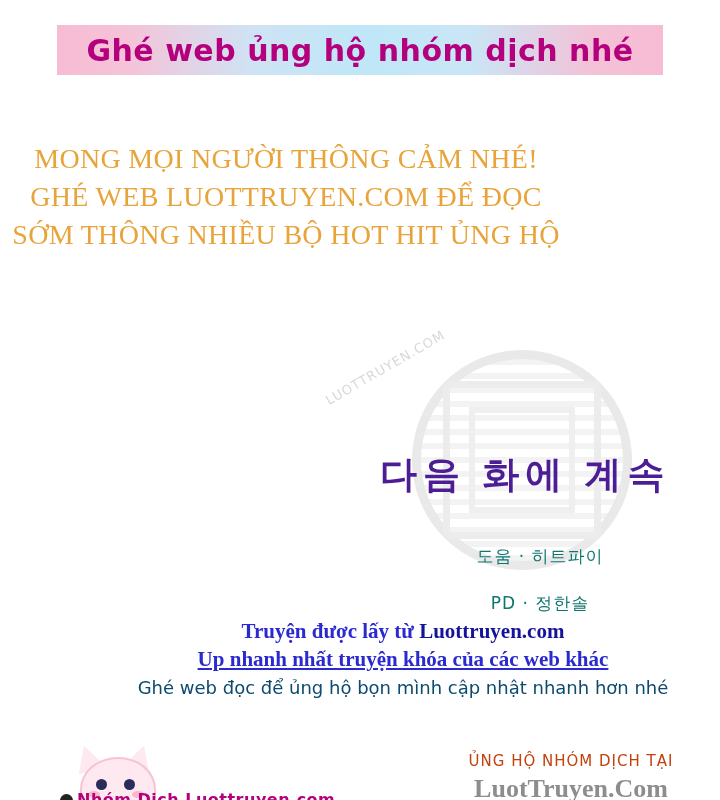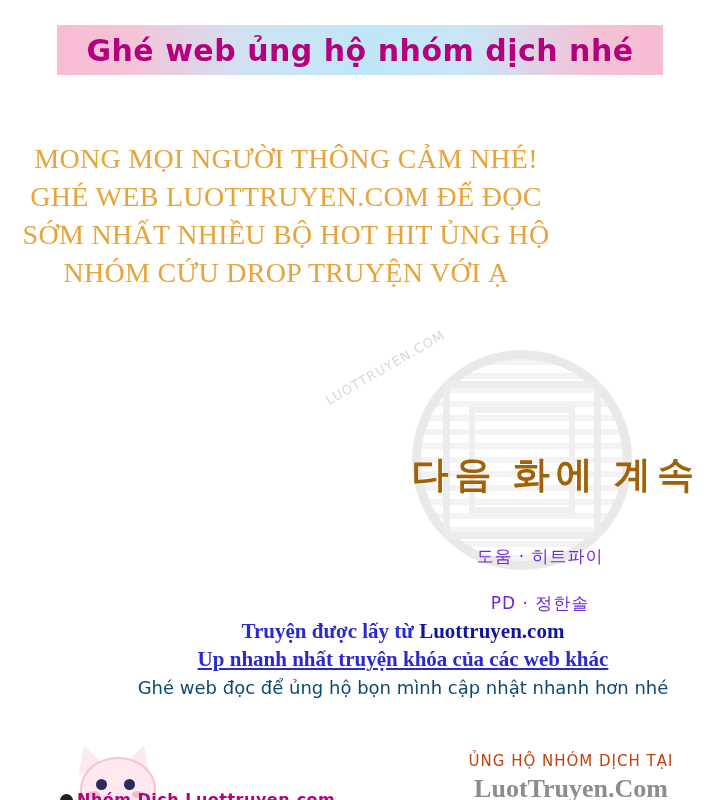--- a/index.html
+++ b/index.html
@@ -102,35 +102,35 @@
     font-size: 13px;
     line-height: 16px;
     text-align: center;
     letter-spacing: 1px;
   }
   .korean-big {
     position: absolute;
     left: 380px;
     top: 120px;
     width: 320px;
-    text-align: right;
-    font-family: Liberation Serif, serif;
+    text-align: left;
+    font-family: Liberation Sans, sans-serif;
     font-size: 37px;
     font-weight: bold;
-    color: #a16207;
+    color: #4c1d95;
     letter-spacing: 6px;
   }
   .credit {
     position: absolute;
     width: 320px;
     left: 380px;
     text-align: center;
     font-family: "DejaVu Sans", sans-serif;
     font-size: 17px;
-    color: #6d28d9;
+    color: #0f766e;
     letter-spacing: 1px;
   }
   .credit-1 { top: 215px; }
   .credit-2 { top: 262px; }
 
   
   .credit-lines {
     position: absolute;
     left: 0;
     top: 618px;
@@ -253,22 +253,21 @@
 </head>
 <body>
 
 <div class="top-banner">
   <span class="top-banner-text">Ghé web ủng hộ nhóm dịch nhé</span>
 </div>
 
 <div class="headline">
   <div>MONG MỌI NGƯỜI THÔNG CẢM NHÉ!</div>
   <div>GHÉ WEB LUOTTRUYEN.COM ĐỂ ĐỌC</div>
-  <div>SỚM NHẤT NHIỀU BỘ HOT HIT ỦNG HỘ</div>
-  <div>NHÓM CỨU DROP TRUYỆN VỚI Ạ</div>
+  <div>SỚM THÔNG NHIỀU BỘ HOT HIT ỦNG HỘ</div>
 </div>
 
 <div class="art-area">
   <div class="seal">
     <div class="seal-inner"></div>
   </div>
   <div class="wm-diag">LUOTTRUYEN.COM</div>
   <div class="korean-big">다음 화에 계속</div>
   <div class="credit credit-1">도움 · 히트파이</div>
   <div class="credit credit-2">PD · 정한솔</div>

